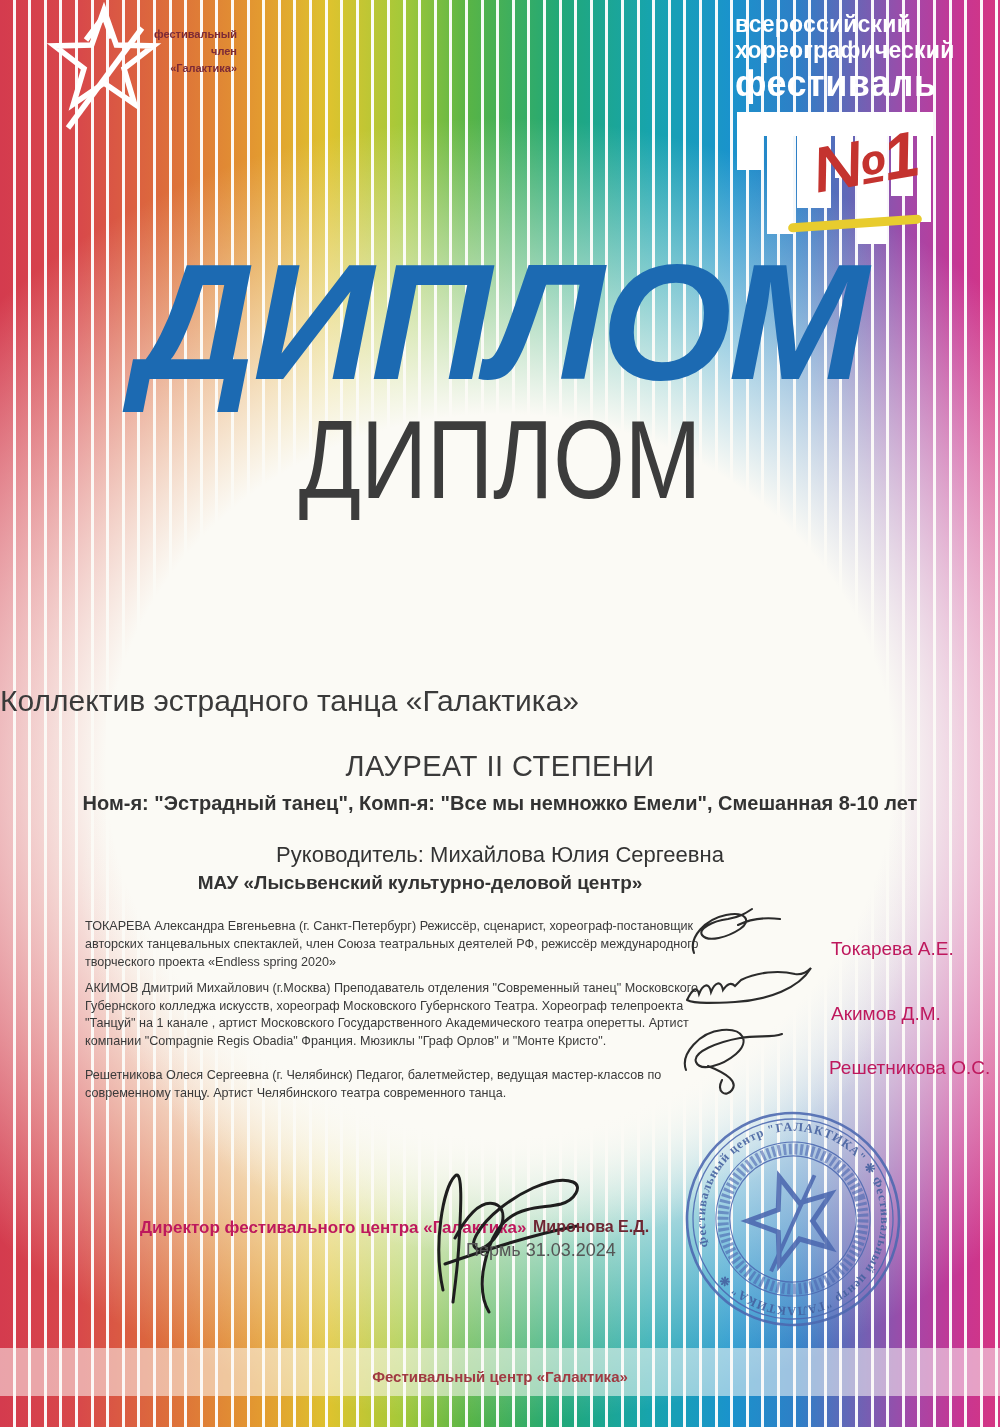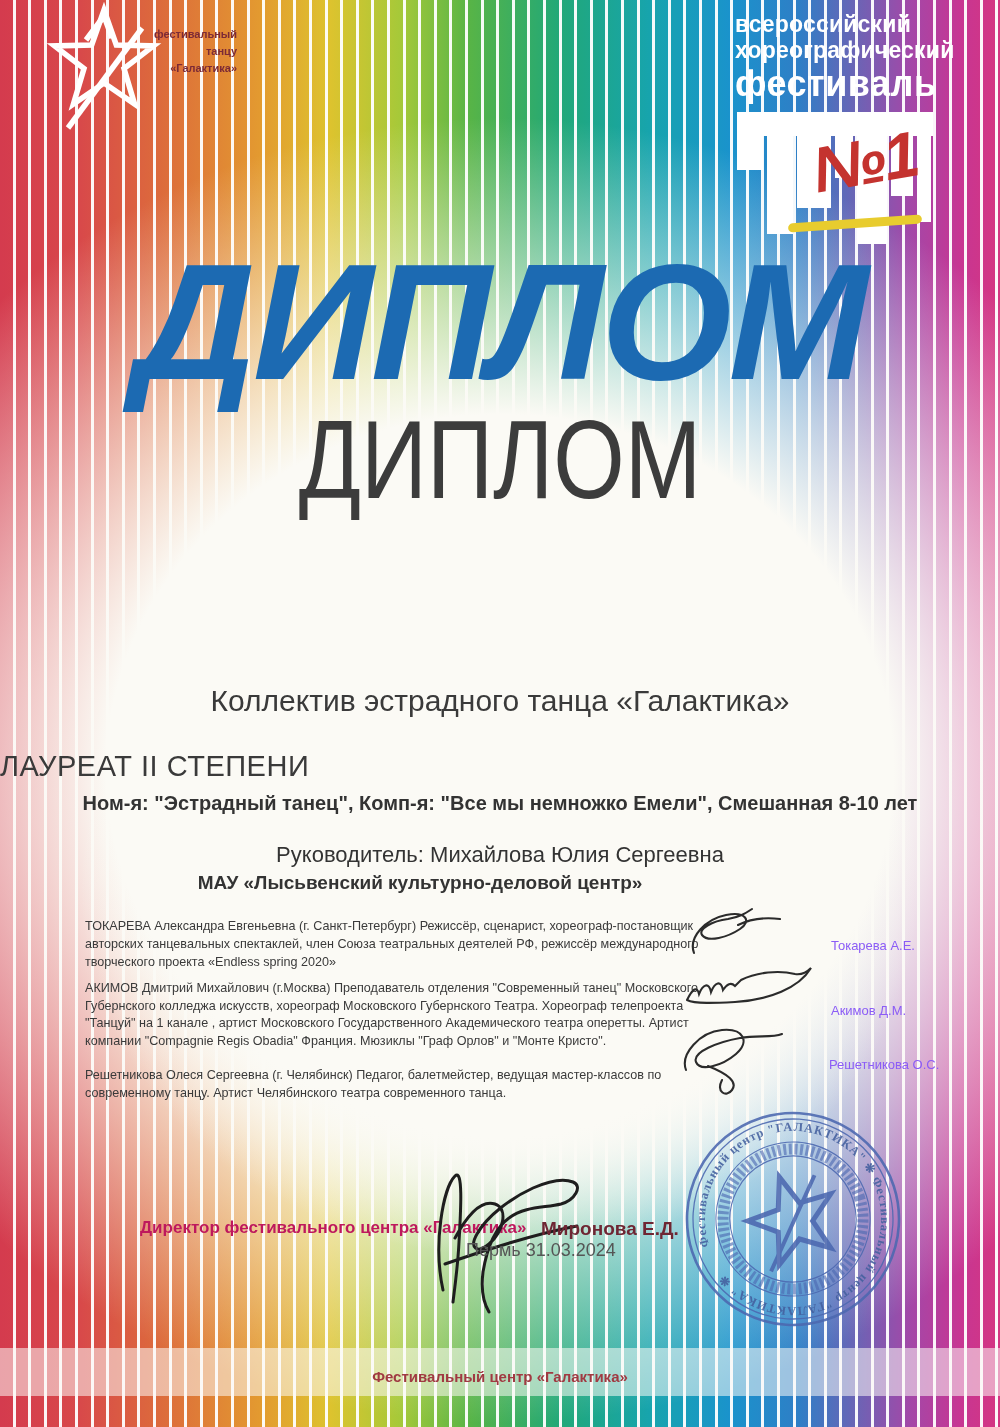--- a/index.html
+++ b/index.html
@@ -54,43 +54,43 @@
     position:absolute; left:0; top:238px; width:1000px; text-align:center;
     color:#1c6ab2; font-size:168px; font-weight:900; font-style:italic;
     line-height:1; letter-spacing:-3px; transform:scaleY(.98);
   }
   .title-sub{
     position:absolute; left:0; top:404px; width:1000px; text-align:center;
     color:#3c3c3c; font-size:112px; font-weight:400; line-height:1;
     transform:scaleX(.82); letter-spacing:0;
   }
   
-  .collective{position:absolute; left:0; top:684px; width:1000px; text-align:center;
+  .collective{position:absolute; left:0; top:684px; width:1000px; text-align:left;
     color:#3a3a3a; font-size:30px;}
-  .degree{position:absolute; left:0; top:750px; width:1000px; text-align:left;
+  .degree{position:absolute; left:0; top:750px; width:1000px; text-align:center;
     color:#3a3a3a; font-size:29px; letter-spacing:.5px;}
   .nomination{position:absolute; left:0; top:792px; width:1000px; text-align:center;
     color:#333; font-size:20px; font-weight:bold;}
   .leader{position:absolute; left:0; top:842px; width:1000px; text-align:center;
     color:#333; font-size:22px; font-weight:normal;}
   .organization{position:absolute; left:0; top:872px; width:840px; text-align:center;
     color:#333; font-size:19px; font-weight:bold;}
   
   .jury{position:absolute; left:85px; top:918px; width:614px;
     color:#3a3a3a; font-size:12.6px; line-height:1.42;}
   .jury p{margin:0 0 8px 0;}
   .jury p.last{margin-top:16px;}
   .sig{position:absolute;}
   .sig path{fill:none; stroke:#2b2b2b; stroke-width:2.1; stroke-linecap:round;}
-  .sig-name{position:absolute; color:#8b5cf6; font-size:13px;}
+  .sig-name{position:absolute; color:#be185d; font-size:19px;}
   
   .director-label{position:absolute; left:140px; top:1218px;
     color:#be185d; font-weight:bold; font-size:17px;}
   .director-name{position:absolute; left:533px; top:1218px;
-    color:#6e2633; font-weight:bold; font-size:19px;margin-left:8px;}
+    color:#6e2633; font-weight:bold; font-size:16px;}
   .place-date{position:absolute; left:466px; top:1240px; color:#555; font-size:18px;}
   .sig-director path{stroke:#1e1e1e; stroke-width:3;}
   
   .stamp{position:absolute; left:678px; top:1104px; width:230px; height:230px;
     transform:rotate(-18deg); opacity:.88;}
   .stamp circle, .stamp polygon, .stamp line{stroke:#4c68b0; fill:none;}
   .stamp text{fill:#44609f; font-weight:bold; font-family:"Liberation Serif", serif;}
   
   .footer-text{position:absolute; left:0; top:1368px; width:1000px; text-align:center;
     color:#a03a42; font-weight:bold; font-size:15px;}
@@ -106,21 +106,21 @@
   <div class="logo-left">
     <svg viewBox="0 0 160 132">
       <g fill="none" stroke="#ffffff" stroke-width="5.5" stroke-linejoin="miter">
         <polygon points="80,10 92.3,45 129.5,45.9 100,68.5 110.6,104.1 80,83 49.4,104.1 60,68.5 30.5,45.9 67.7,45"></polygon>
         <line x1="44" y1="128" x2="118" y2="28"></line>
         <polyline points="62,40 80,16 88,38"></polyline>
       </g>
     </svg>
     <div class="logo-left-text">
       <div>фестивальный</div>
-      <div>танцу</div>
+      <div>член</div>
       <div>«Галактика»</div>
     </div>
   </div>
 
   <div class="festival">
     <div class="l1">всероссийский</div>
     <div class="l2">хореографический</div>
     <div class="l3">фестиваль</div>
   </div>
 

